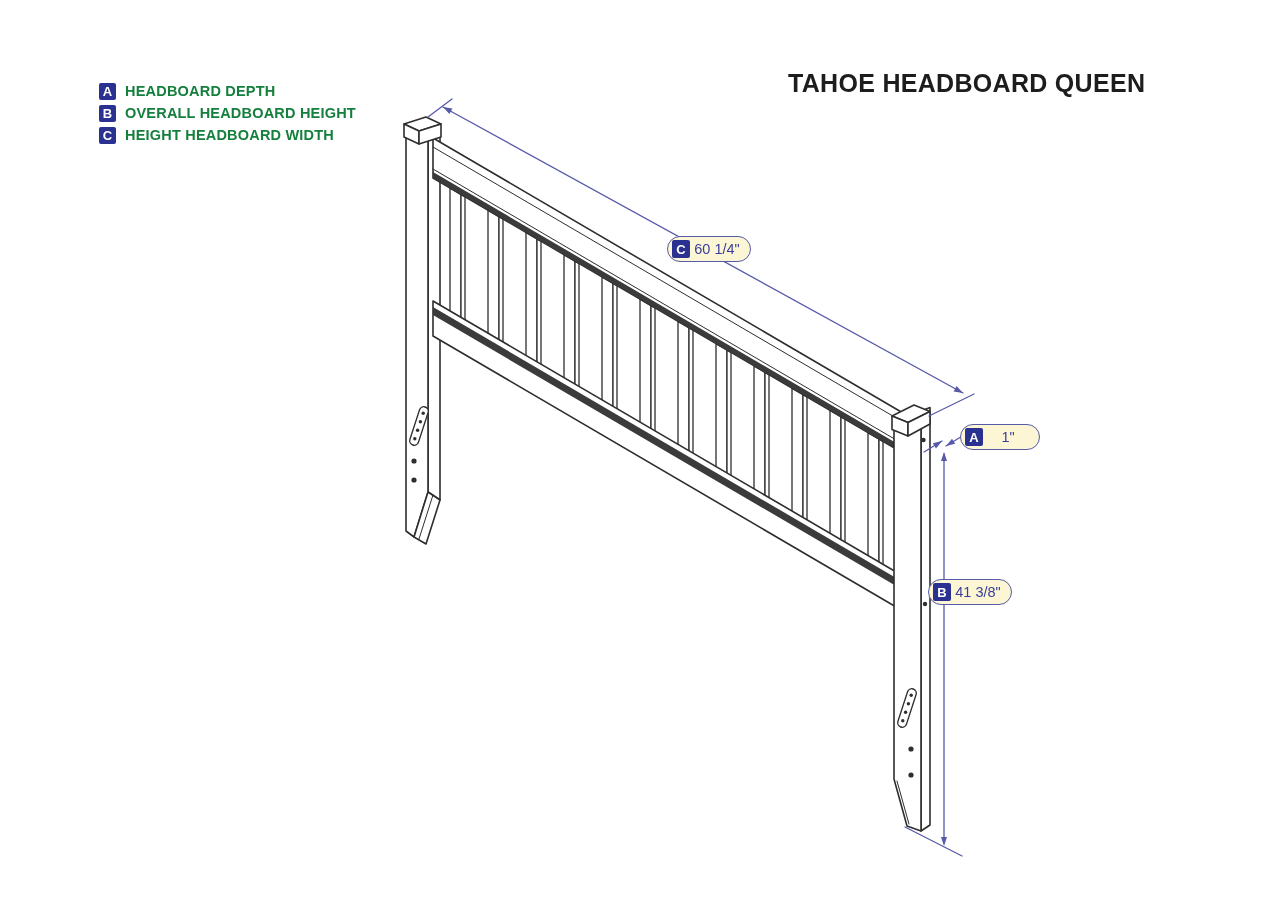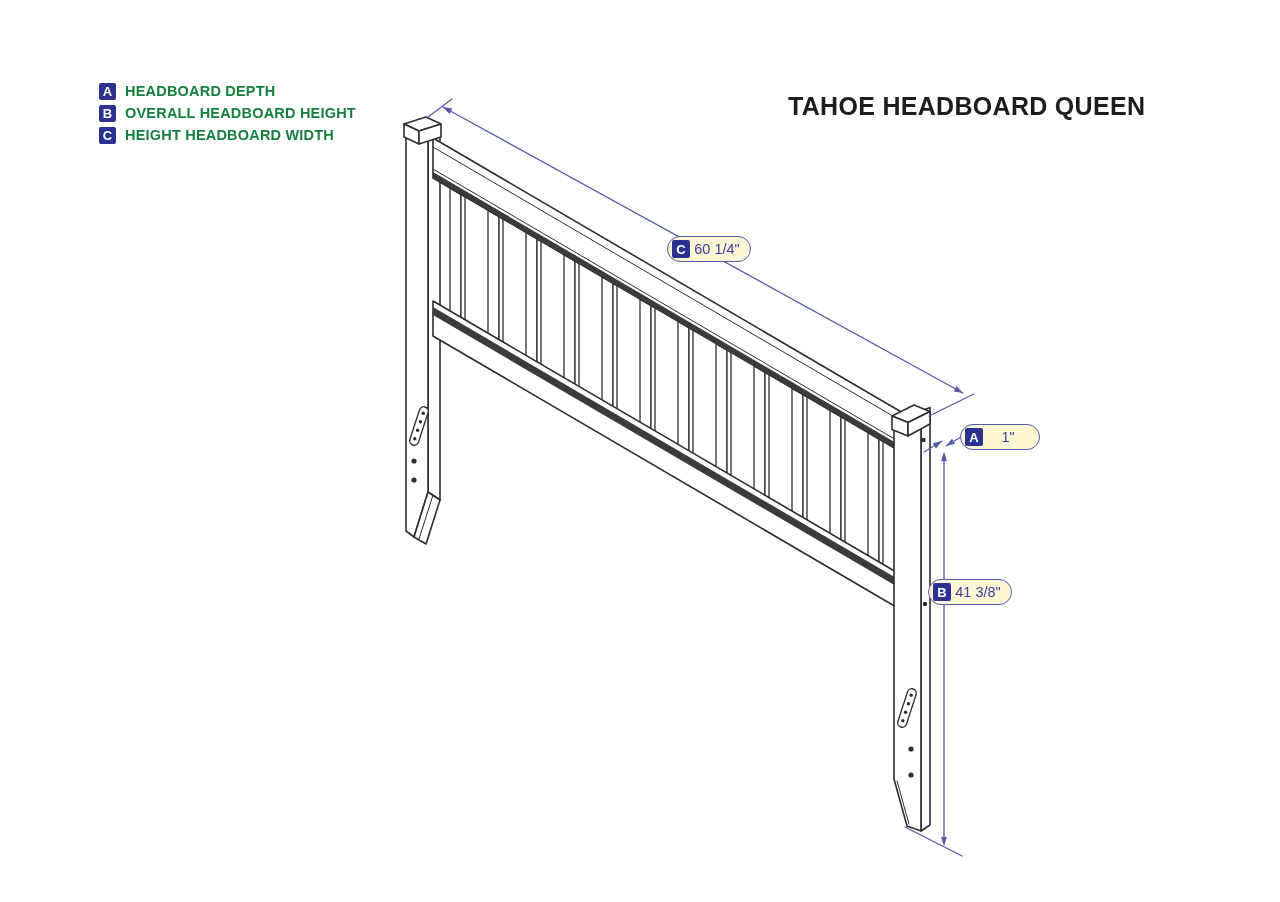--- a/index.html
+++ b/index.html
@@ -11,21 +11,21 @@
   
   .legend{position:absolute;left:99px;top:80px;}
   .legend-row{display:flex;align-items:center;height:22px;}
   .badge{width:17px;height:17px;background:#2a3190;color:#fff;border-radius:2px;
          display:flex;align-items:center;justify-content:center;
          font-size:13px;font-weight:bold;flex:0 0 auto;}
   .legend-row .lbl{margin-left:9px;font-size:14.5px;font-weight:bold;color:#15803d;
                    letter-spacing:.2px;white-space:nowrap;}
 
   
-  .title{position:absolute;left:788px;top:92px;font-size:25px;font-weight:bold;
+  .title{position:absolute;left:788px;top:69px;font-size:25px;font-weight:bold;
          color:#1d1d1d;letter-spacing:.3px;white-space:nowrap;}
 
   
   .dim-label{position:absolute;height:26px;background:#fcf6d4;border:1.6px solid #565aa8;
              border-radius:13px;display:flex;align-items:center;padding:0 6px 0 4px;
              box-sizing:border-box;}
   .dim-label .badge{width:18px;height:18px;font-size:13px;}
   .dim-label .val{flex:1;text-align:center;font-size:14.5px;color:#3a3e9c;
                   font-weight:500;white-space:nowrap;padding:0 2px;}
   .dim-c{left:667px;top:236px;width:84px;}

